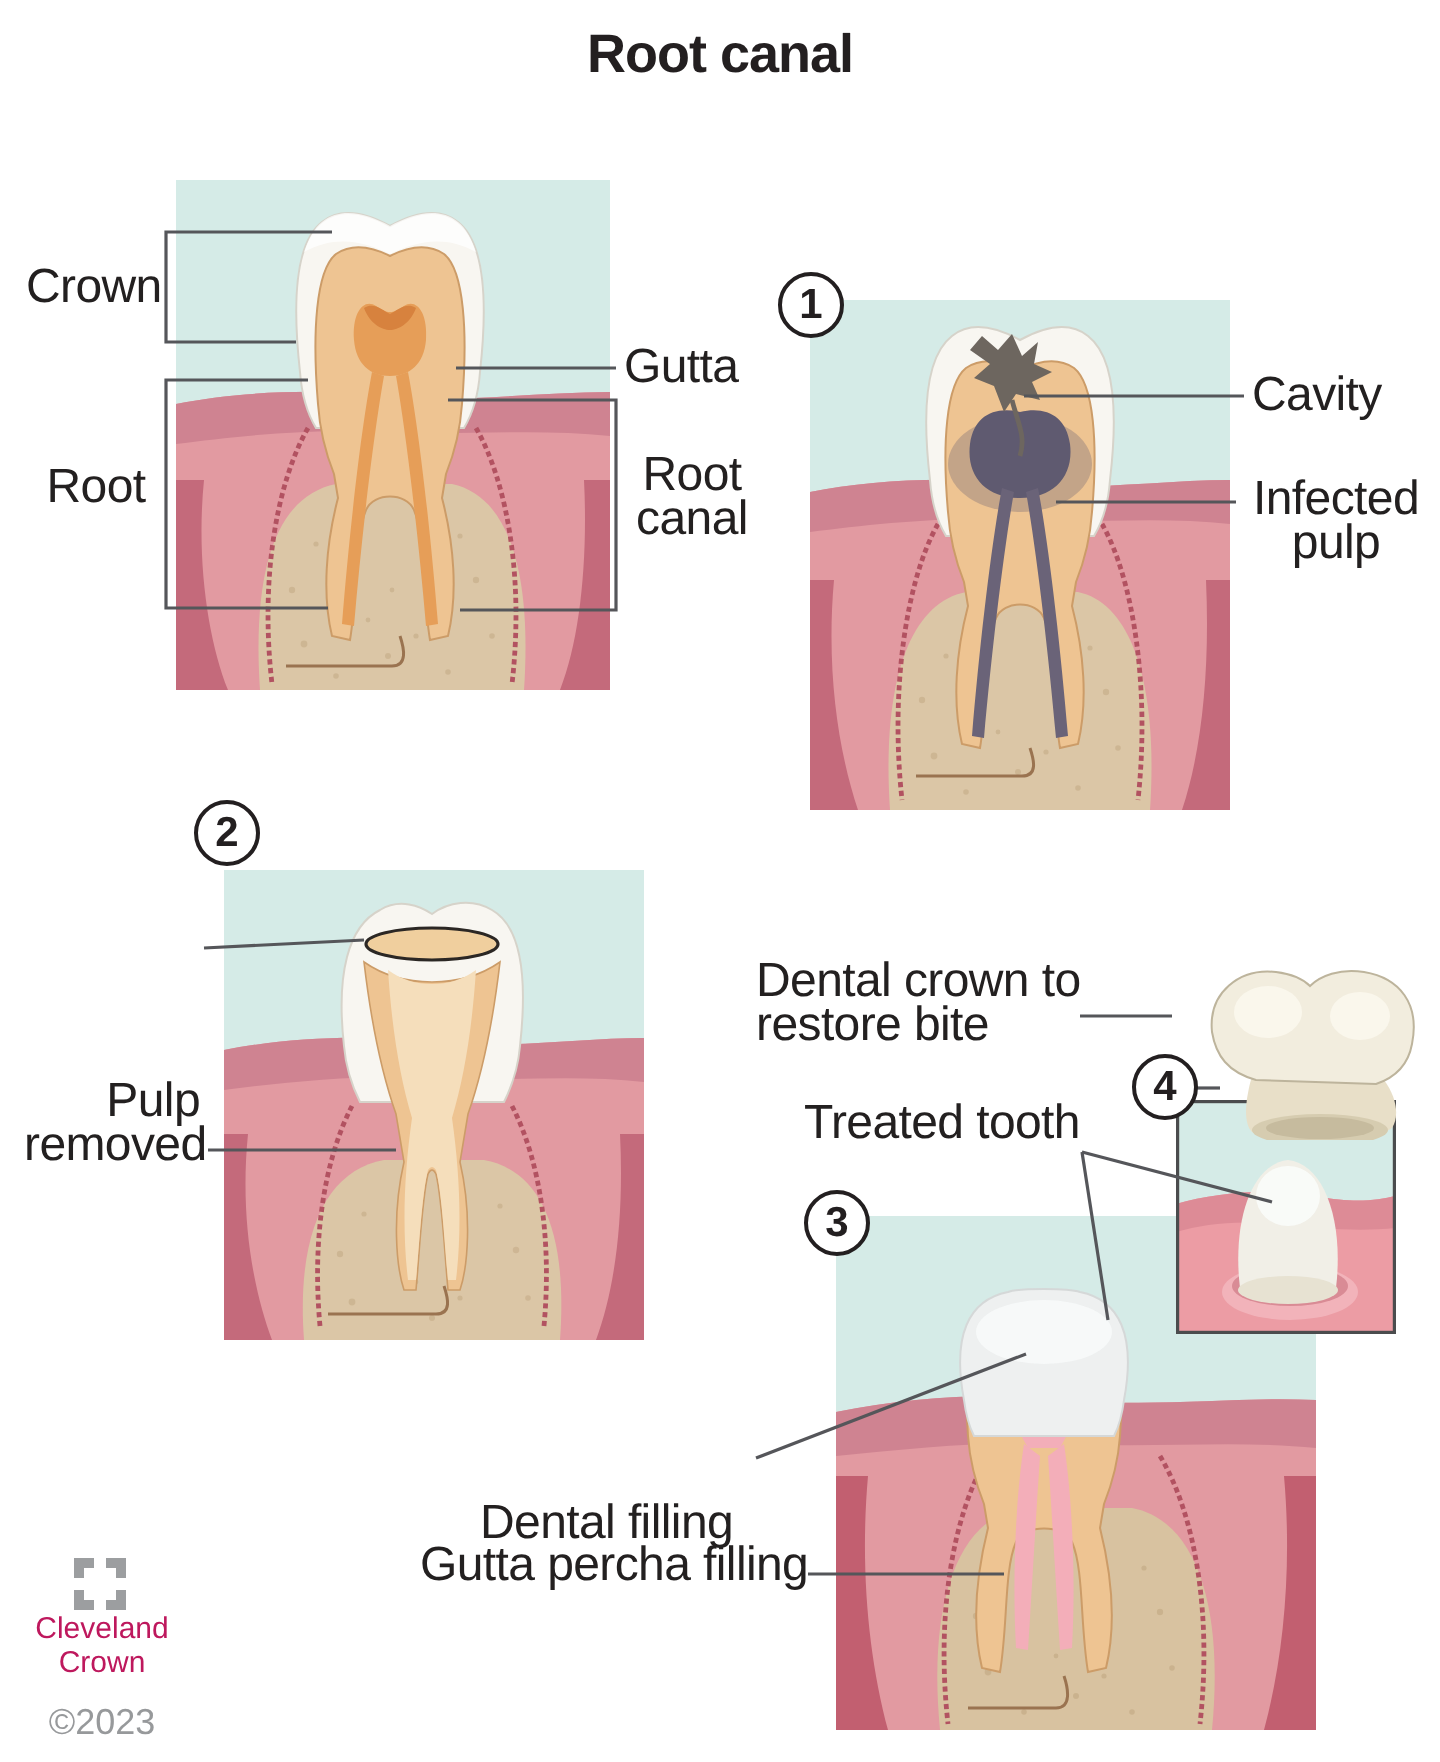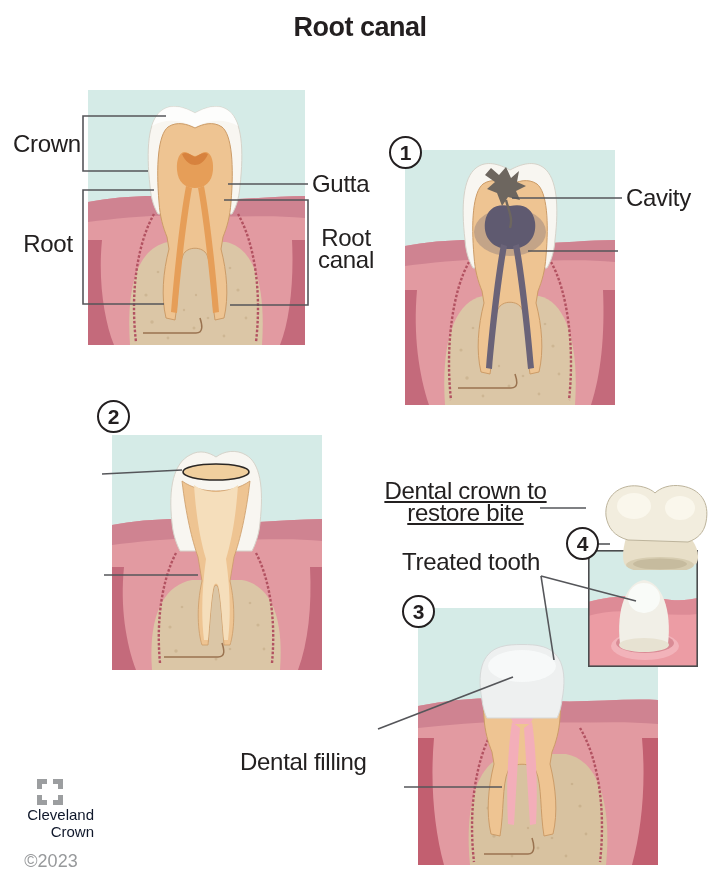--- a/index.html
+++ b/index.html
@@ -12,22 +12,22 @@
   .subtitle{position:absolute;top:44px;left:0;width:720px;text-align:center;
     font-size:20px;font-style:italic;letter-spacing:-0.3px;}
   .label{position:absolute;font-size:24px;line-height:21.5px;color:#232020;letter-spacing:-0.3px;}
   .panel{position:absolute;}
   .num-circle{position:absolute;width:33px;height:33px;box-sizing:border-box;
     border:2.6px solid #231f20;border-radius:50%;background:#fff;
     display:flex;align-items:center;justify-content:center;
     font-size:21px;font-weight:bold;z-index:6;}
   .overlay{position:absolute;left:0;top:0;z-index:5;pointer-events:none;}
   .z1{z-index:1}.z2{z-index:2}.z3{z-index:3}
-  .footer-brand{position:absolute;left:8px;top:806px;width:86px;text-align:right;
-    font-size:15px;line-height:17px;color:#0f172a;}
+  .footer-brand{position:absolute;left:8px;top:806px;width:86px;text-align:center;
+    font-size:15px;line-height:17px;color:#be185d;}
   .footer-copy{position:absolute;left:8px;top:851px;width:86px;text-align:center;
     font-size:18px;color:#97999b;}
 </style>
 </head>
 <body>
 
 <div class="page">
 
   <div class="title">Root canal</div>
 
@@ -207,26 +207,29 @@
   <div class="num-circle" style="left:566px;top:527px;">
     <span>4</span>
   </div>
 
   <div class="label" style="left:13px;top:133px;">Crown</div>
   <div class="label" style="left:312px;top:173px;">Gutta</div>
   <div class="label" style="left:20px;top:233px;width:56px;text-align:center;">Root</div>
   <div class="label" style="left:314px;top:227px;width:64px;text-align:center;">Root canal</div>
 
   <div class="label" style="left:626px;top:187px;">Cavity</div>
-
-
-  <div class="label" style="left:378px;top:480px;width:175px;text-align:center;text-decoration:underline;">Dental crown to restore bite</div>
+  <div class="label" style="left:622px;top:239px;width:92px;text-align:center;">Infected pulp</div>
+
+  <div class="label" style="left:12px;top:540px;width:88px;text-align:right;">Pulp removed</div>
+
+  <div class="label" style="left:378px;top:480px;width:175px;text-align:left;">Dental crown to restore bite</div>
   <div class="label" style="left:402px;top:551px;">Treated tooth</div>
 
   <div class="label" style="left:240px;top:719px;margin-top:32px;">Dental filling</div>
+  <div class="label" style="left:210px;top:772px;">Gutta percha filling</div>
 
   <svg class="panel" style="left:37px;top:779px;z-index:6;" width="26" height="26" viewBox="0 0 26 26">
     <g fill="#9c9ea0">
       <path d="M0,0 H10 V5 H5 V10 H0 Z"></path>
       <path d="M16,0 H26 V10 H21 V5 H16 Z"></path>
       <path d="M0,16 H5 V21 H10 V26 H0 Z"></path>
       <path d="M21,16 H26 V26 H16 V21 H21 Z"></path>
     </g>
   </svg>
   <div class="footer-brand">

